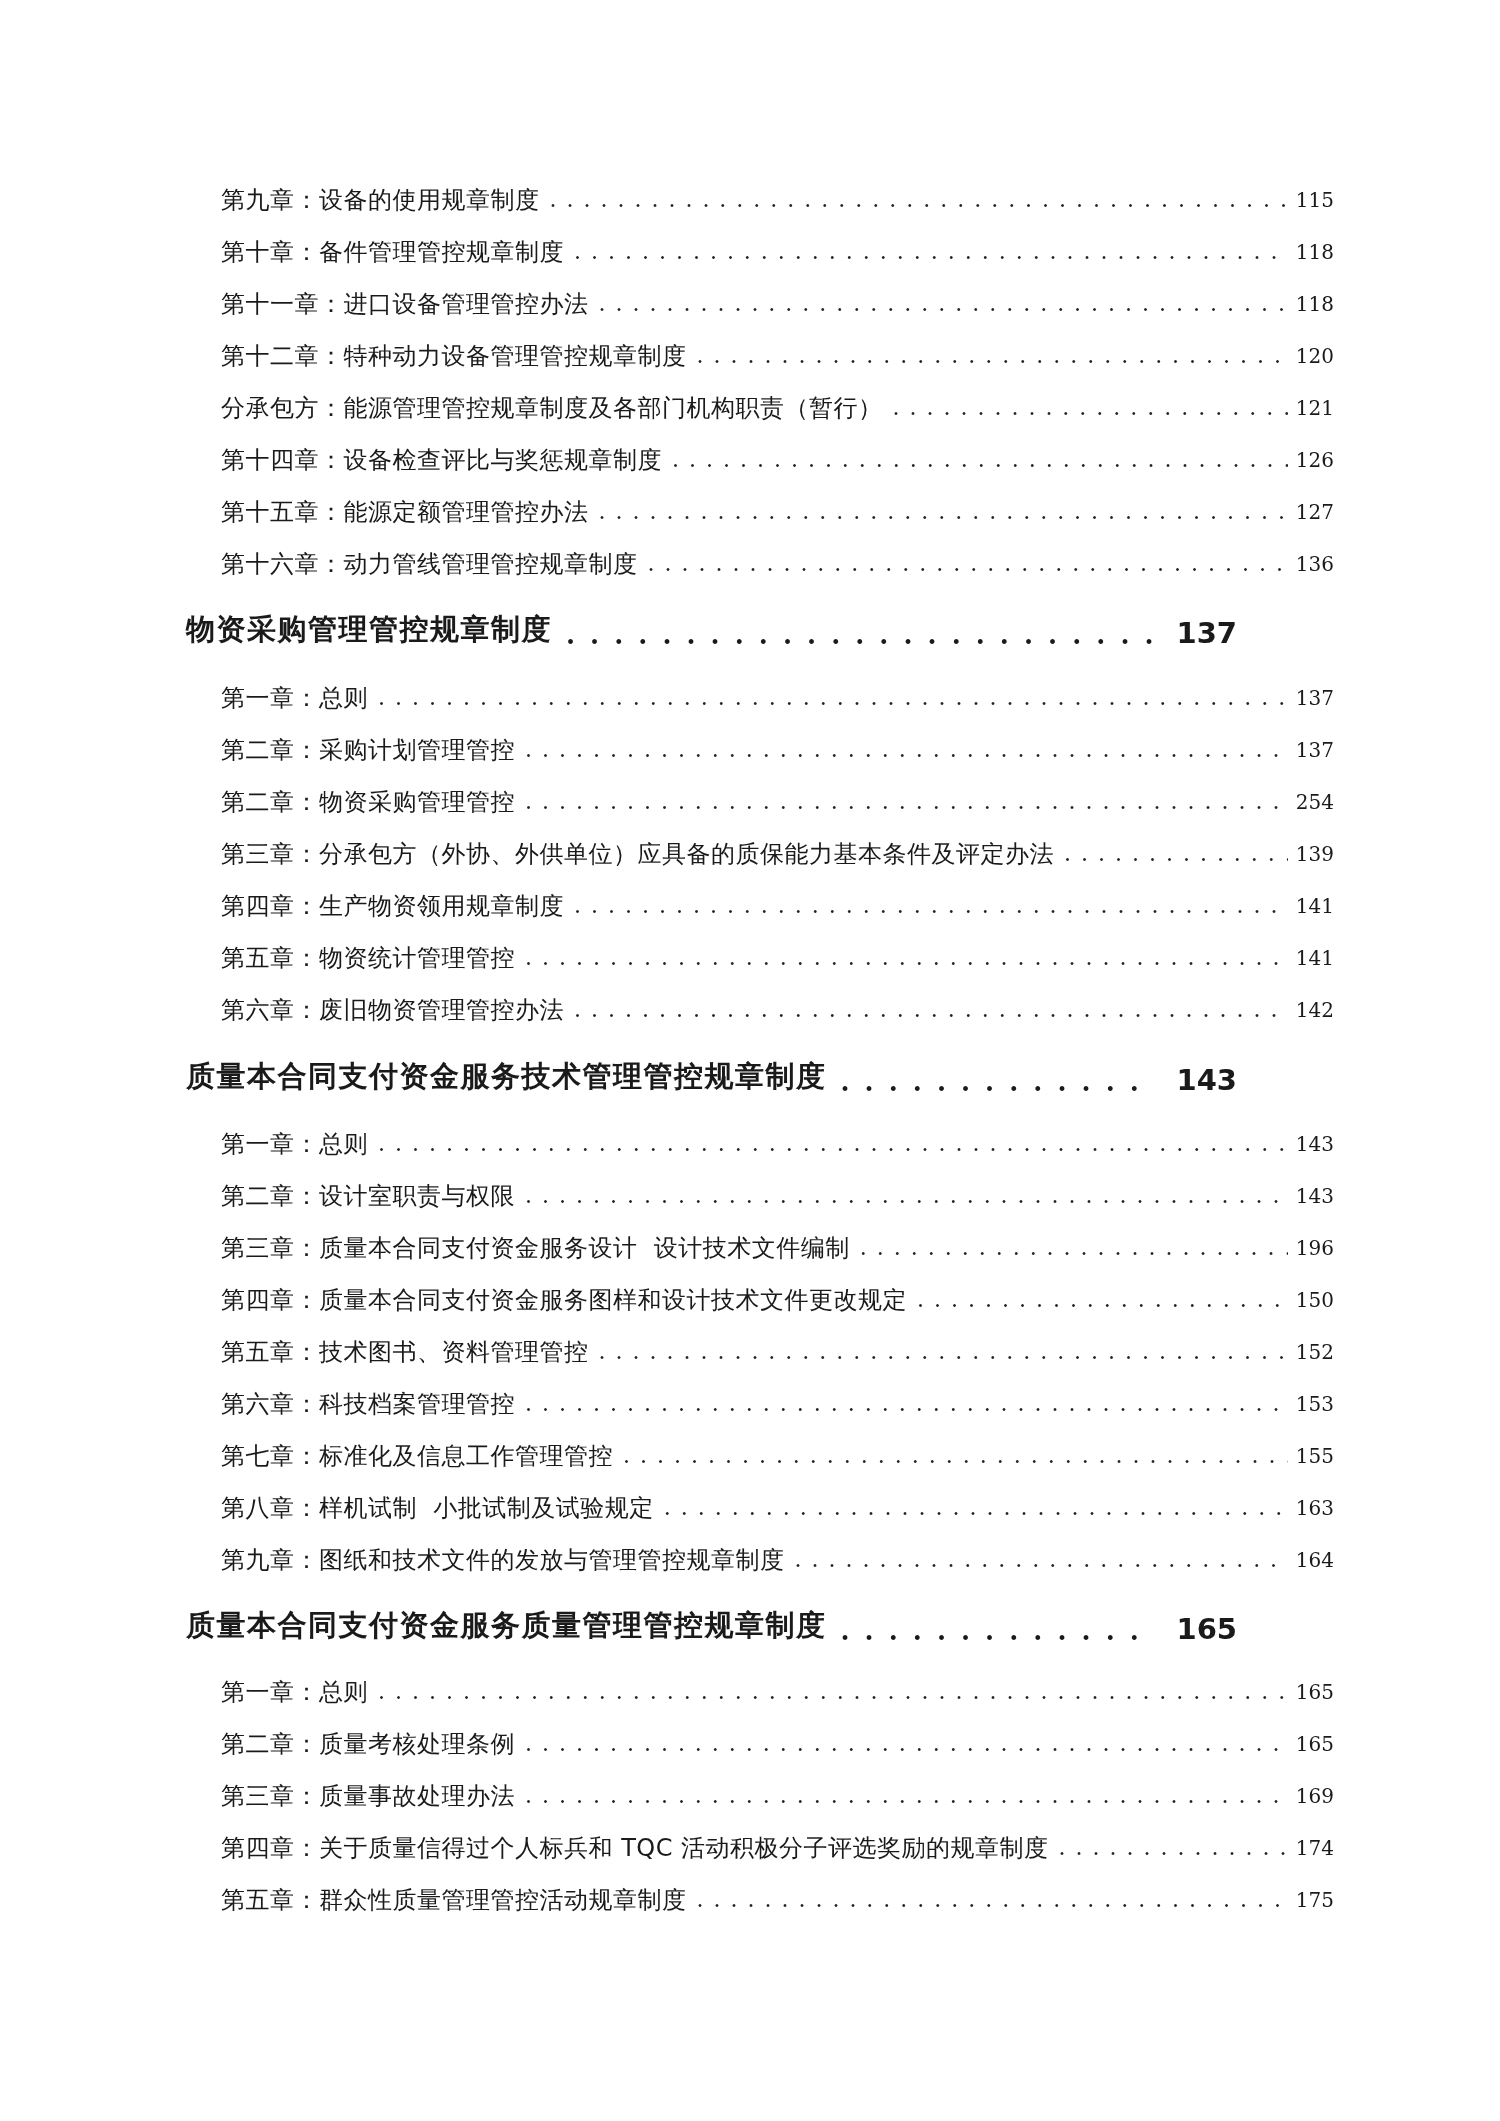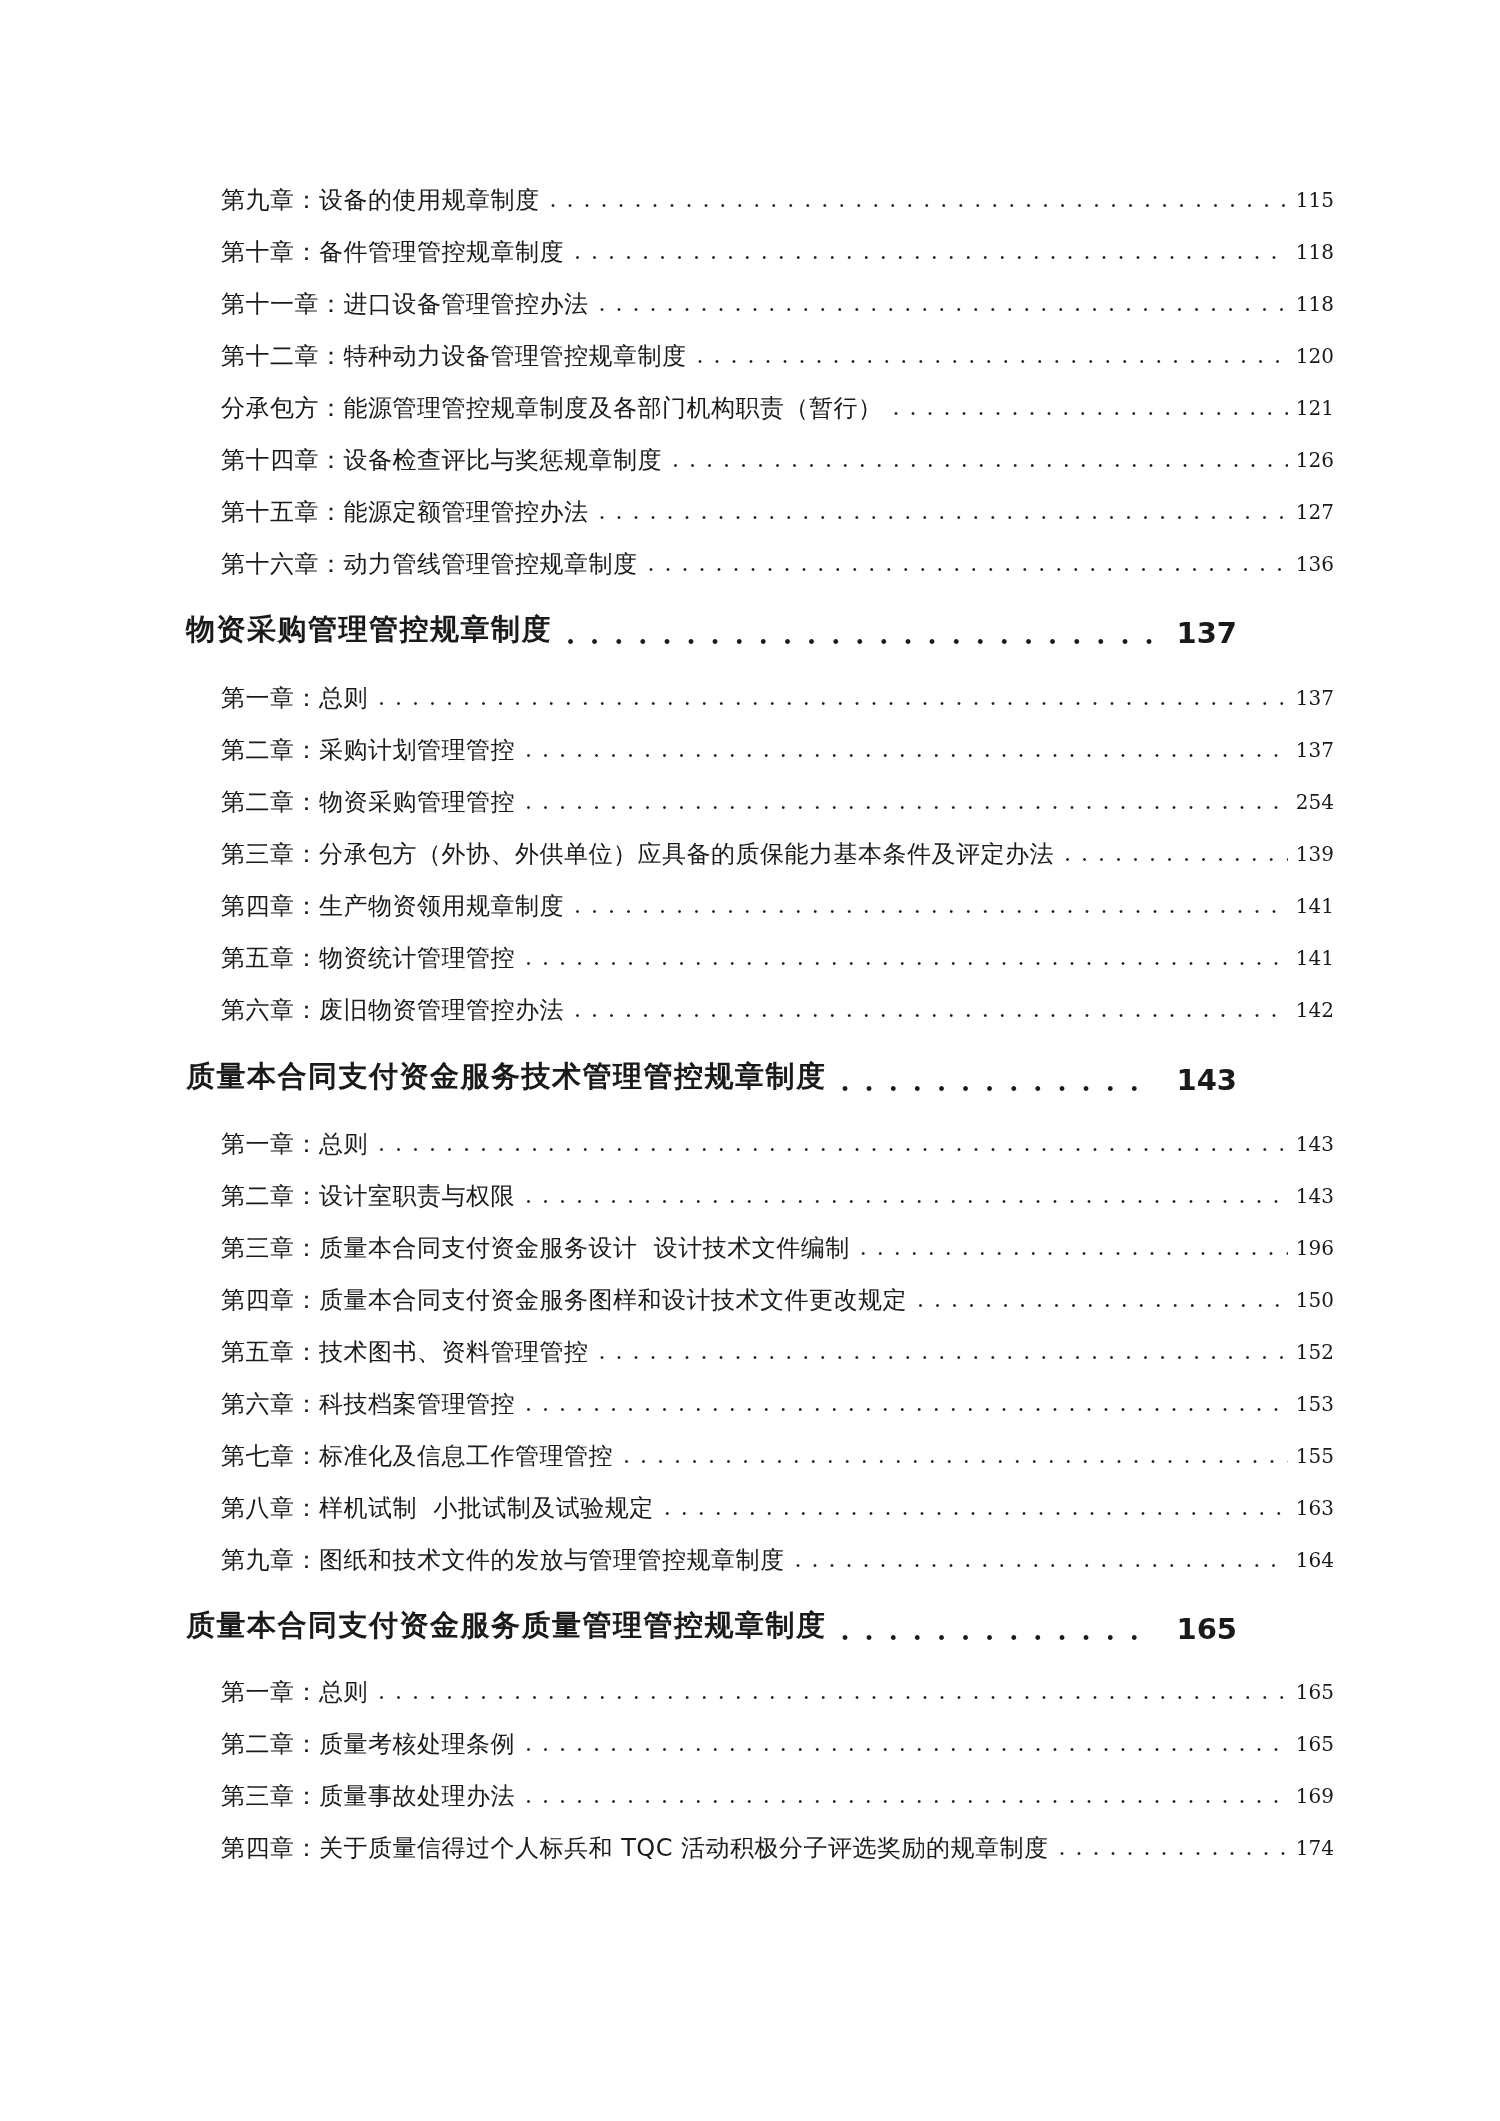--- a/index.html
+++ b/index.html
@@ -253,14 +253,19 @@
   <div class="toc-row" style="top:1776px">
     <span class="label">第三章：质量事故处理办法</span>
     <span class="leader"></span>
     <span class="page-num">169</span>
   </div>
   <div class="toc-row" style="top:1828px">
     <span class="label">第四章：关于质量信得过个人标兵和 TQC 活动积极分子评选奖励的规章制度</span>
     <span class="leader"></span>
     <span class="page-num">174</span>
   </div>
+  <div class="toc-row" style="top:1880px">
+    <span class="label">第五章：群众性质量管理管控活动规章制度</span>
+    <span class="leader"></span>
+    <span class="page-num">175</span>
+  </div>
 
 </div>
 
 </body></html>

